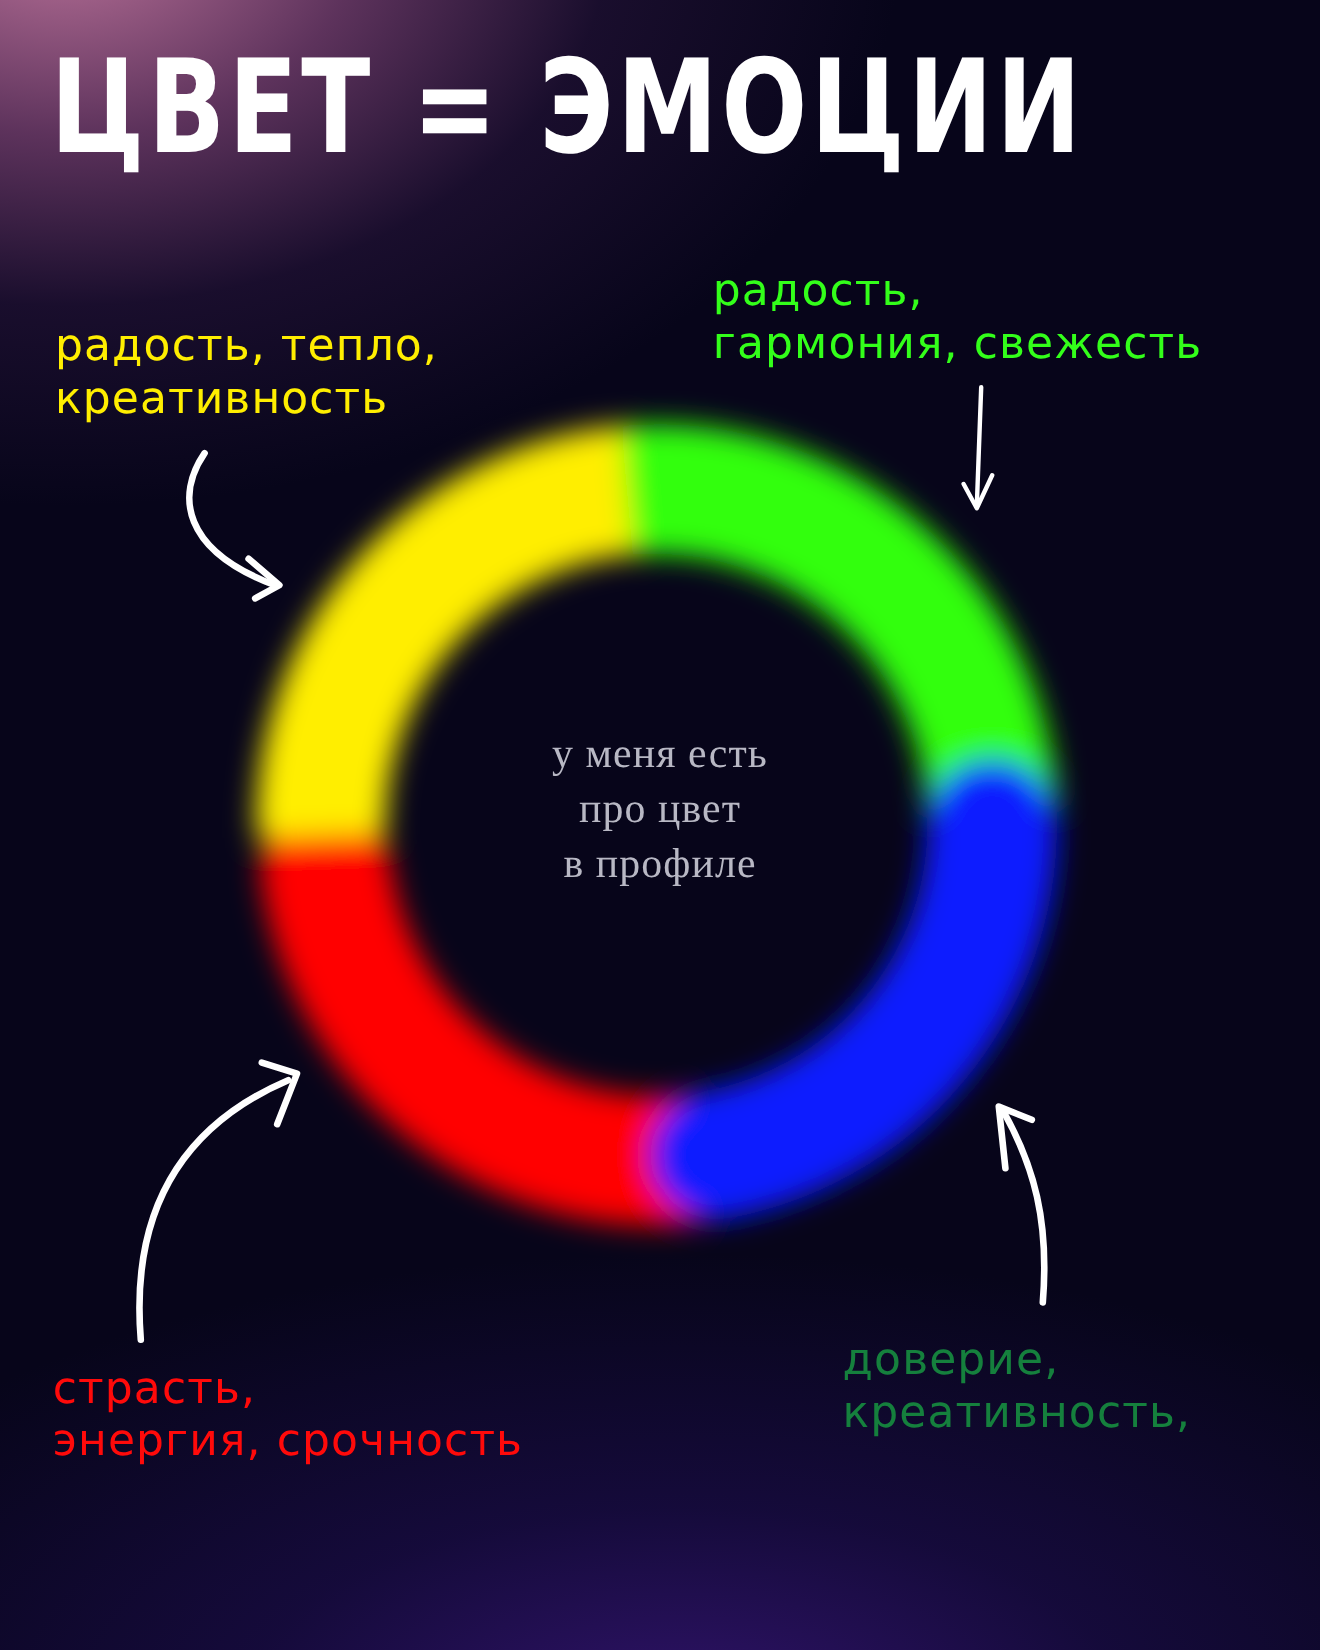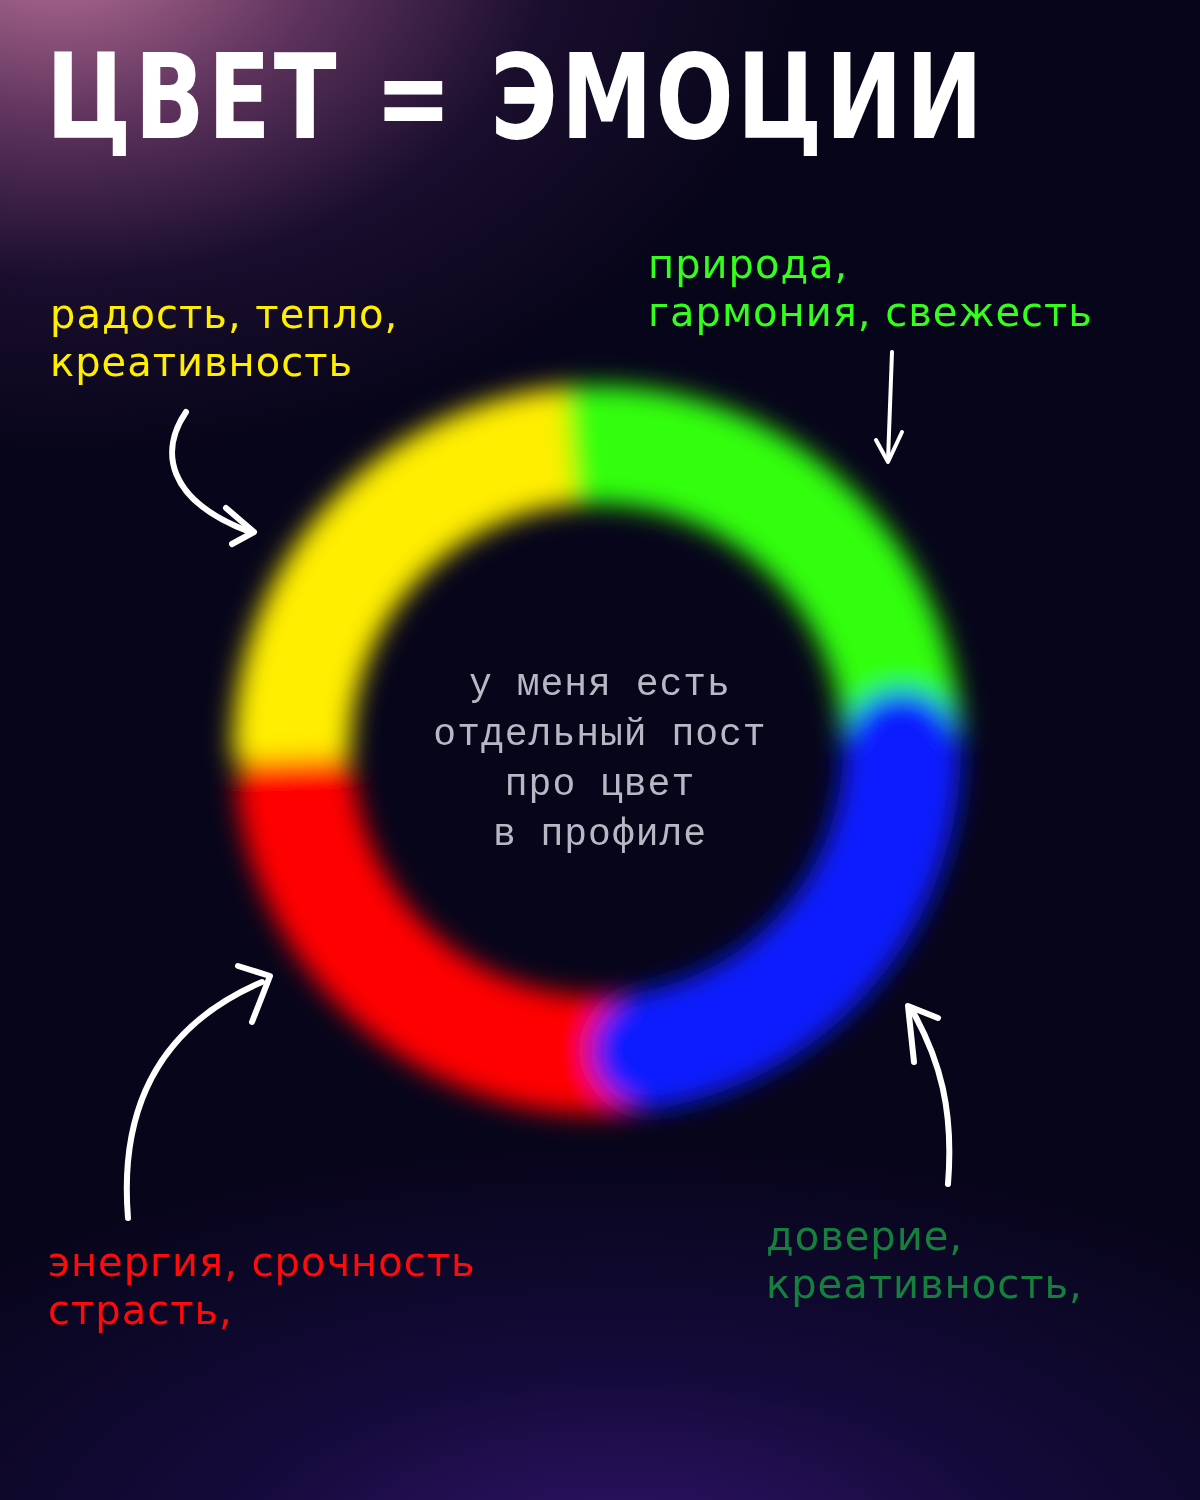--- a/index.html
+++ b/index.html
@@ -30,21 +30,21 @@
       letter-spacing: 1px; white-space: nowrap;
     }
     .label div { display: block; }
     .l-yellow { left: 50px; top: 290px; color: #ffee00; }
     .l-green  { left: 648px; top: 240px; color: #33ff1a; }
     .l-red    { left: 48px; top: 1238px; color: #ff0a0a; }
     .l-blue   { left: 766px; top: 1212px; color: #15803d; }
     .center-text {
       position: absolute; left: 372px; top: 660px; width: 456px;
       text-align: center;
-      font-family: Liberation Mono, monospace;
+      font-family: Liberation Serif, serif;
       font-size: 38px; line-height: 50px; color: #b8b8c4;
       letter-spacing: 1px;
     }
     svg.ring { position: absolute; left: 0; top: 0; }
     svg.arrows { position: absolute; left: 0; top: 0; }
   </style>
 </head>
 <body>
 
 <div class="bg"></div>
@@ -93,32 +93,31 @@
     </g>
   </g>
 </svg>
 
 <div class="label l-yellow">
   <div>радость, тепло,</div>
   <div>креативность</div>
 </div>
 
 <div class="label l-green">
-  <div>природа,</div>
+  <div>радость,</div>
   <div>гармония, свежесть</div>
 </div>
 
 <div class="label l-red">
+  <div>страсть,</div>
   <div>энергия, срочность</div>
-  <div>страсть,</div>
 </div>
 
 <div class="label l-blue">
   <div>доверие,</div>
   <div>креативность,</div>
 </div>
 
 <div class="center-text">
   <div>у меня есть</div>
-  <div>отдельный пост</div>
   <div>про цвет</div>
   <div>в профиле</div>
 </div>
 
 </body></html>

